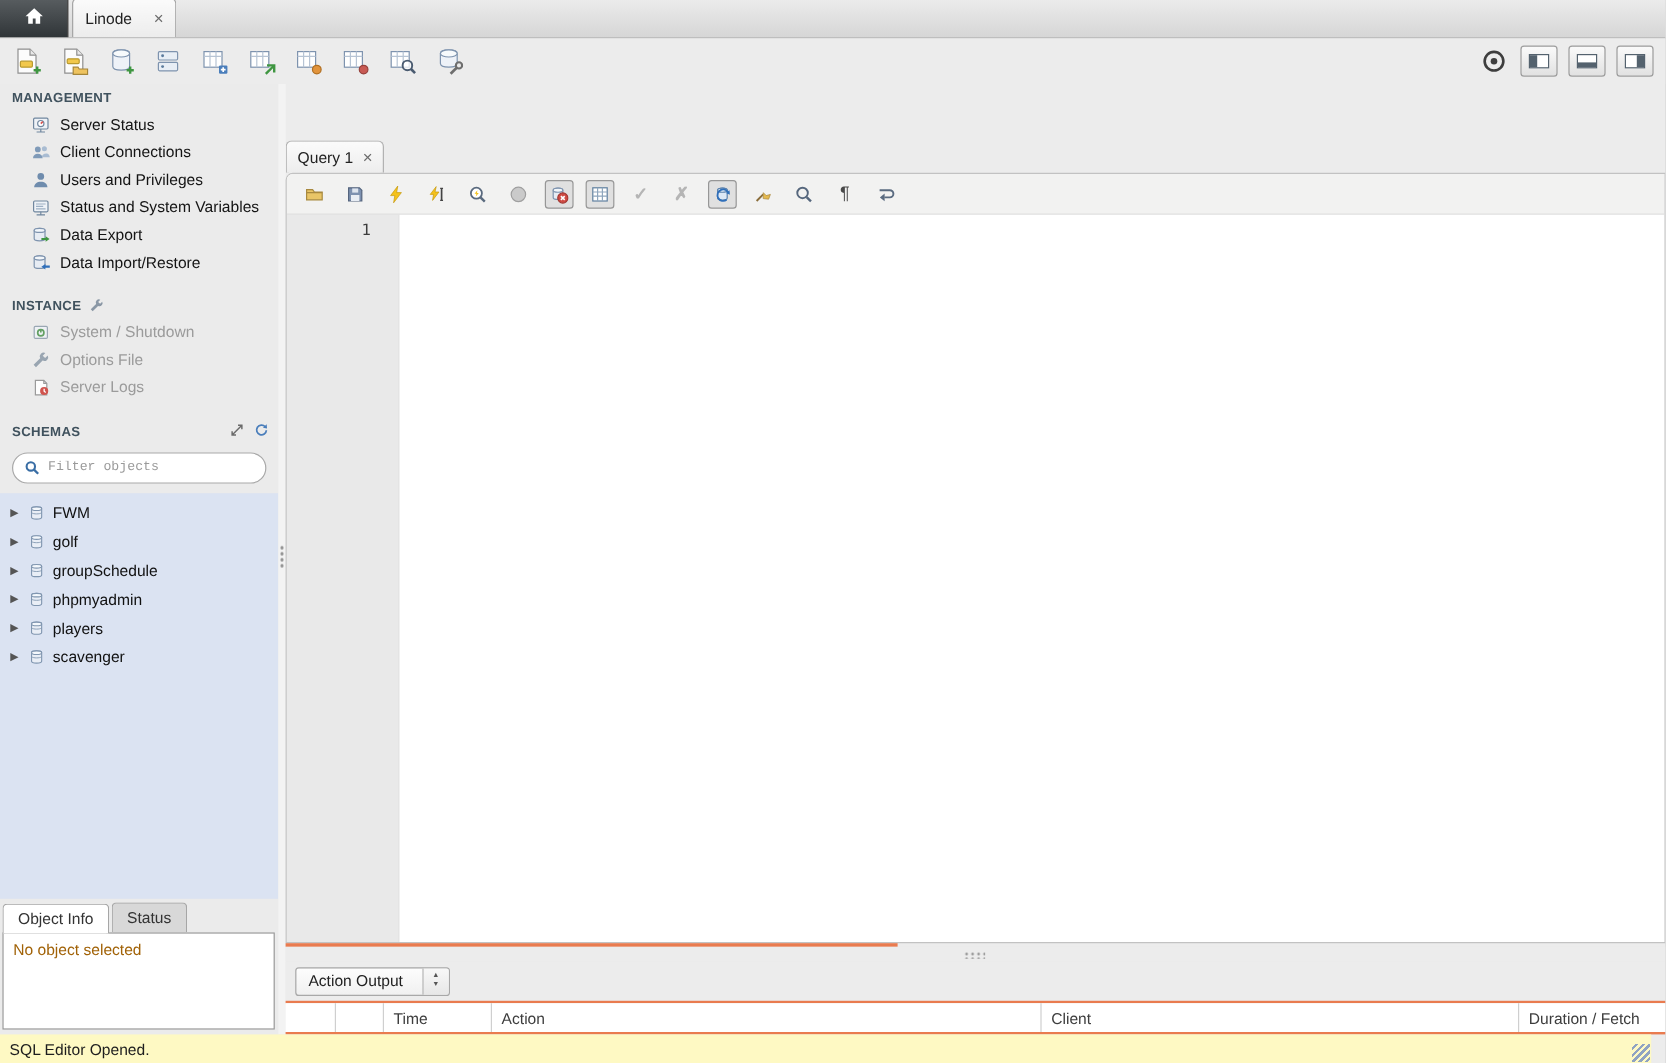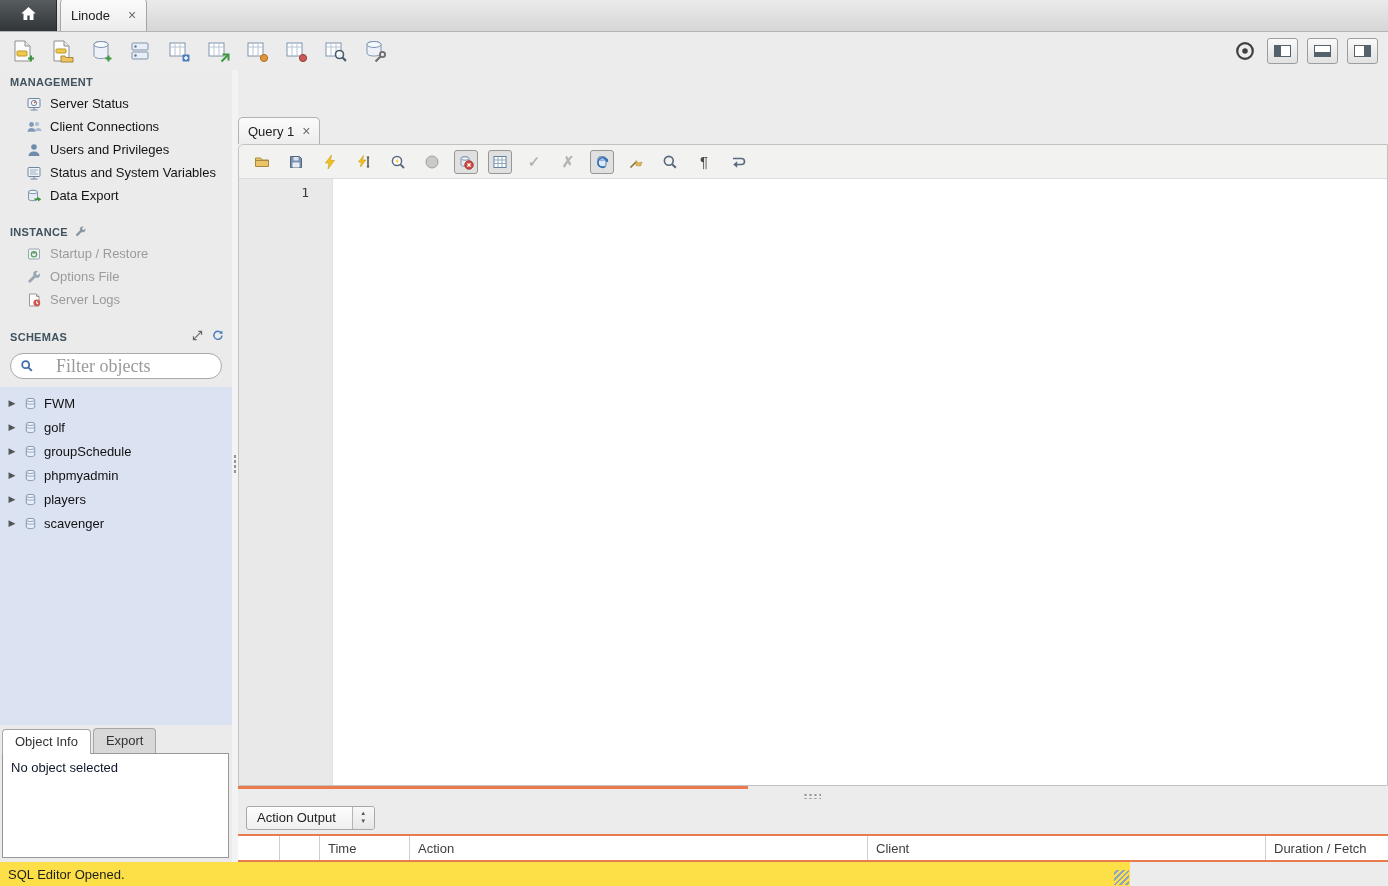--- a/index.html
+++ b/index.html
@@ -43,33 +43,33 @@
   .sh-row { display:flex; align-items:center; justify-content:space-between; padding-right:8px; }
   .sh-icons { display:flex; gap:7px; align-items:center; }
   .sh-icons svg { width:13px; height:13px; }
   .nav-item { height:23px; display:flex; align-items:center; gap:8px; padding-left:26px; color:#141414; }
   .nav-item svg { width:16px; height:16px; flex:none; }
   .nav-item span { white-space:nowrap; overflow:hidden; }
   .nav-item.disabled { color:#9b9b9b; }
   .filter-box { margin:5px 10px 8px 10px; height:26px; background:#fff; border:1px solid #a9a9a9;
     border-radius:13px; display:flex; align-items:center; gap:6px; padding:0 9px; }
   .filter-box svg { width:14px; height:14px; flex:none; }
-  .filter-box input { flex:1; border:none; outline:none; background:transparent; font-family:Liberation Serif, serif;
-    font-size:18px; color:#333;margin-left:16px; }
+  .filter-box input { flex:1; border:none; outline:none; background:transparent; font-family:Liberation Mono, monospace;
+    font-size:11px; color:#333; }
   .filter-box input::placeholder { color:#9a9a9a; }
   .tree { background:#dbe3f2; height:338px; padding-top:4px; }
   .tree-item { height:24px; display:flex; align-items:center; padding-left:7px; gap:6px; color:#111; }
   .tw { width:10px; font-size:9px; color:#555; text-align:center; flex:none; }
   .tree-item svg { width:15px; height:15px; flex:none; }
   .info-tabs { display:flex; align-items:flex-end; gap:2px; padding:3px 0 0 2px; height:28px; }
   .itab { padding:4px 12px 5px 12px; background:#d8d8d8; border:1px solid #a6a6a6; border-bottom:none;
     border-radius:4px 4px 0 0; color:#333; }
   .itab.active { background:#fff; position:relative; z-index:2; margin-bottom:-1px; }
   .info-panel { flex:1; min-height:0; margin:0 3px 4px 2px; background:#fff; border:1px solid #979797;
-    padding:6px 8px; color:#0f172a; }
+    padding:6px 8px; color:#a16207; }
 
   .vsplit { position:absolute; left:232px; top:70px; width:6px; bottom:24px; background:#f3f3f3; }
   .dots-v { margin:384px auto 0 auto; width:4px; height:20px;
     background-image:radial-gradient(#949494 1px, transparent 1.4px); background-size:4px 5px; }
 
   
   .main { position:absolute; left:238px; top:70px; right:0; bottom:24px; display:flex; flex-direction:column;margin-top:47px; }
   .qtab-row { height:28px; display:flex; align-items:flex-end; }
   .qtab { height:27px; padding:0 9px; display:flex; align-items:center; gap:8px;
     background:linear-gradient(#fbfbfb,#ededed); border:1px solid #b2b2b2; border-bottom:none;
@@ -102,21 +102,21 @@
     align-items:center; justify-content:center; background:linear-gradient(#f8f8f8,#e7e7e7); }
   .stepper span { font-size:6px; color:#555; line-height:1.3; }
   .out-header { height:24px; background:#fff; display:flex; align-items:stretch; color:#3d3d3d; flex:none; }
   .oc { border-right:1px solid #cfcfcf; display:flex; align-items:center; padding-left:8px;
     white-space:nowrap; overflow:hidden; flex:none; }
   .oc.c0 { width:42px; } .oc.c1 { width:40px; } .oc.c2 { width:90px; }
   .oc.c3 { width:458px; } .oc.c4 { width:398px; } .oc.c5 { flex:1; border-right:none; }
   .out-fill { flex:1; background:#ececec; }
 
   
-  .statusbar { position:absolute; left:0; bottom:0; width:1130px; height:24px; background:#fde047;
+  .statusbar { position:absolute; left:0; bottom:0; width:1376px; height:24px; background:#fef9c3;
     display:flex; align-items:center; padding-left:8px; color:#1e1e1e; }
   .grip { position:absolute; right:1px; bottom:1px; width:15px; height:15px;
     background:repeating-linear-gradient(135deg, transparent 0 2px, #8fa3c2 2px 4px); }
 </style>
 </head>
 <body>
 
 <div id="app">
 
   <header class="titlebar">
@@ -278,34 +278,43 @@
     </div>
     <div class="nav-item">
       <svg viewBox="0 0 16 16">
           <path d="M2.5 4C2.5 3 4.5 2.3 7 2.3s4.5.7 4.5 1.7v7c0 1-2 1.7-4.5 1.7s-4.5-.7-4.5-1.7z" fill="#e7ecf3" stroke="#7e93ae"></path>
           <ellipse cx="7" cy="4" rx="4.5" ry="1.7" fill="#f2f6fa" stroke="#7e93ae"></ellipse>
           <path d="M8.5 11.2h4" stroke="#3f9641" stroke-width="1.8"></path>
           <path d="M12 8.9 15.3 11.2 12 13.5z" fill="#3f9641"></path>
         </svg>
       <span>Data Export</span>
     </div>
+    <div class="nav-item">
+      <svg viewBox="0 0 16 16">
+          <path d="M2.5 4C2.5 3 4.5 2.3 7 2.3s4.5.7 4.5 1.7v7c0 1-2 1.7-4.5 1.7s-4.5-.7-4.5-1.7z" fill="#e7ecf3" stroke="#7e93ae"></path>
+          <ellipse cx="7" cy="4" rx="4.5" ry="1.7" fill="#f2f6fa" stroke="#7e93ae"></ellipse>
+          <path d="M11.8 8.9 8.5 11.2l3.3 2.3z" fill="#2f6fba"></path>
+          <path d="M11.5 11.2h4" stroke="#2f6fba" stroke-width="1.8"></path>
+        </svg>
+      <span>Data Import/Restore</span>
+    </div>
 
     <div class="section-h spaced">
       <span>INSTANCE</span>
       <svg viewBox="0 0 16 16" width="13" height="13">
           <path d="M13.8 4.2a3.2 3.2 0 0 1-4.3 4.3L4 14l-2-2 5.5-5.5a3.2 3.2 0 0 1 4.3-4.3L9.6 4.4l2 2z" fill="#8a97a5"></path>
         </svg>
     </div>
     <div class="nav-item disabled">
       <svg viewBox="0 0 16 16">
           <rect x="2.5" y="3" width="11" height="10" rx="1" fill="#eef1f5" stroke="#9aa7b3"></rect>
           <circle cx="8" cy="8.3" r="2.6" fill="none" stroke="#63a063" stroke-width="1.4"></circle>
           <path d="M8 5.4V8" stroke="#63a063" stroke-width="1.4"></path>
         </svg>
-      <span>Startup / Restore</span>
+      <span>System / Shutdown</span>
     </div>
     <div class="nav-item disabled">
       <svg viewBox="0 0 16 16">
           <path d="M13.8 4.2a3.2 3.2 0 0 1-4.3 4.3L4 14l-2-2 5.5-5.5a3.2 3.2 0 0 1 4.3-4.3L9.6 4.4l2 2z" fill="#99a5b1"></path>
         </svg>
       <span>Options File</span>
     </div>
     <div class="nav-item disabled">
       <svg viewBox="0 0 16 16">
           <path d="M3.5 2h7L13 4.5V14H3.5z" fill="#fdfdfd" stroke="#9a9a9a"></path>
@@ -395,21 +404,21 @@
           </svg>
         <span>scavenger</span>
       </div>
     </div>
 
     <div class="info-tabs">
       <div class="itab active">
         <span>Object Info</span>
       </div>
       <div class="itab">
-        <span>Export</span>
+        <span>Status</span>
       </div>
     </div>
     <div class="info-panel">
       <span>No object selected</span>
     </div>
   </aside>
 
   <div class="vsplit">
     <div class="dots-v"></div>
   </div>

